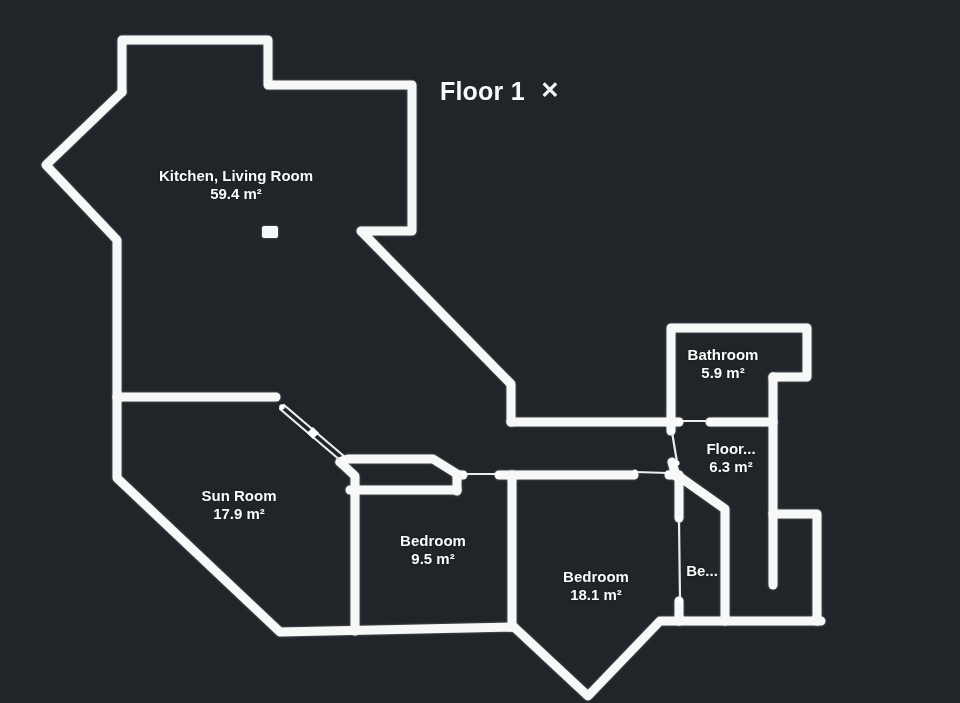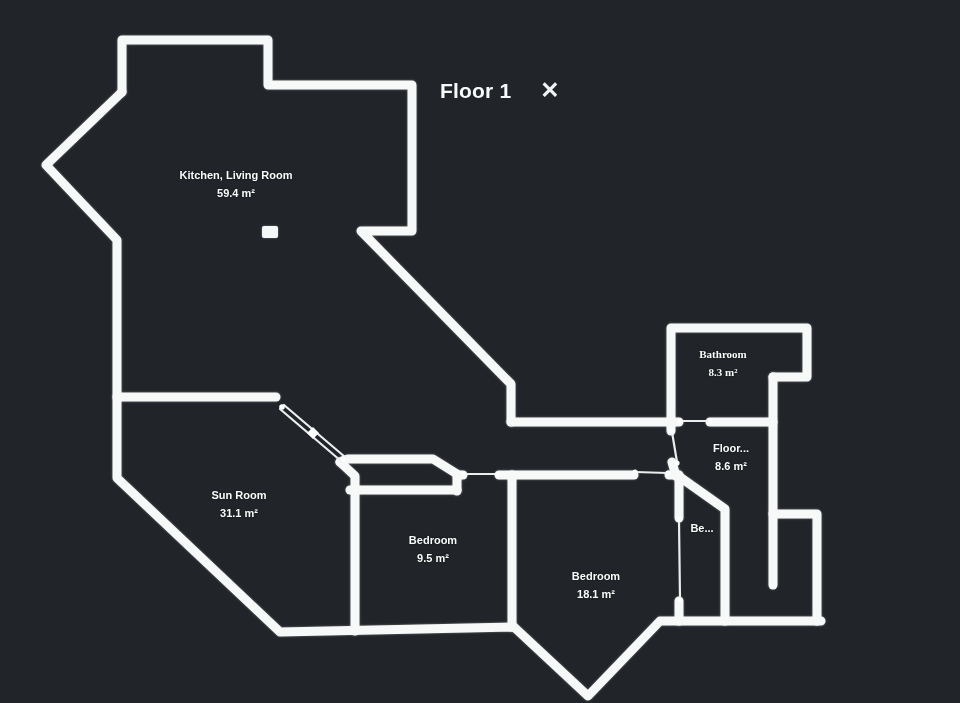--- a/index.html
+++ b/index.html
@@ -13,36 +13,36 @@
   .plan-svg{position:absolute;left:0;top:0;}
   .walls path, .walls rect{
     filter:drop-shadow(0 0 1px rgba(255,255,255,0.35));
   }
   .room-label{
     position:absolute;
     transform:translateX(-50%);
     text-align:center;
     color:#fafbfb;
     font-weight:bold;
-    font-size:11px;
+    font-size:15px;
     line-height:17.5px;
     white-space:nowrap;
     text-shadow:0 0 2px rgba(0,0,0,0.6);
   }
   .room-label .area{display:block;}
   .lbl-kitchen{left:236px;top:167px;}
   .lbl-sunroom{left:239px;top:487px;}
-  .lbl-bathroom{left:723px;top:346px;font-family:Liberation Serif, serif;}
+  .lbl-bathroom{left:723px;top:346px;}
   .lbl-stairs{left:731px;top:440px;}
   .lbl-bed1{left:433px;top:532px;}
   .lbl-bed2{left:596px;top:568px;}
-  .lbl-bed3{left:702px;top:520px;}
+  .lbl-bed3{left:702px;top:562px;}
   .header-title{
     position:absolute;left:440px;top:79px;
-    color:#f8f9fa;font-weight:bold;font-size:21px;line-height:24px;
+    color:#f8f9fa;font-weight:bold;font-size:25px;line-height:24px;
     letter-spacing:0.2px;
   }
   .close-btn{
     position:absolute;left:536px;top:76px;
     width:28px;height:28px;
     color:#f1f3f4;font-size:23px;line-height:28px;font-weight:bold;
     text-align:center;
     cursor:pointer;
     user-select:none;
   }
@@ -117,29 +117,29 @@
       <polygon points="313,427 319,433 313,439 307,433"></polygon>
     </g>
   </svg>
 
   <div class="room-label lbl-kitchen">
     <span class="name">Kitchen, Living Room</span>
     <span class="area">59.4 m²</span>
   </div>
   <div class="room-label lbl-sunroom">
     <span class="name">Sun Room</span>
-    <span class="area">31.1 m²</span>
+    <span class="area">17.9 m²</span>
   </div>
   <div class="room-label lbl-bathroom">
     <span class="name">Bathroom</span>
-    <span class="area">8.3 m²</span>
+    <span class="area">5.9 m²</span>
   </div>
   <div class="room-label lbl-stairs">
     <span class="name">Floor...</span>
-    <span class="area">8.6 m²</span>
+    <span class="area">6.3 m²</span>
   </div>
   <div class="room-label lbl-bed1">
     <span class="name">Bedroom</span>
     <span class="area">9.5 m²</span>
   </div>
   <div class="room-label lbl-bed2">
     <span class="name">Bedroom</span>
     <span class="area">18.1 m²</span>
   </div>
   <div class="room-label lbl-bed3">

